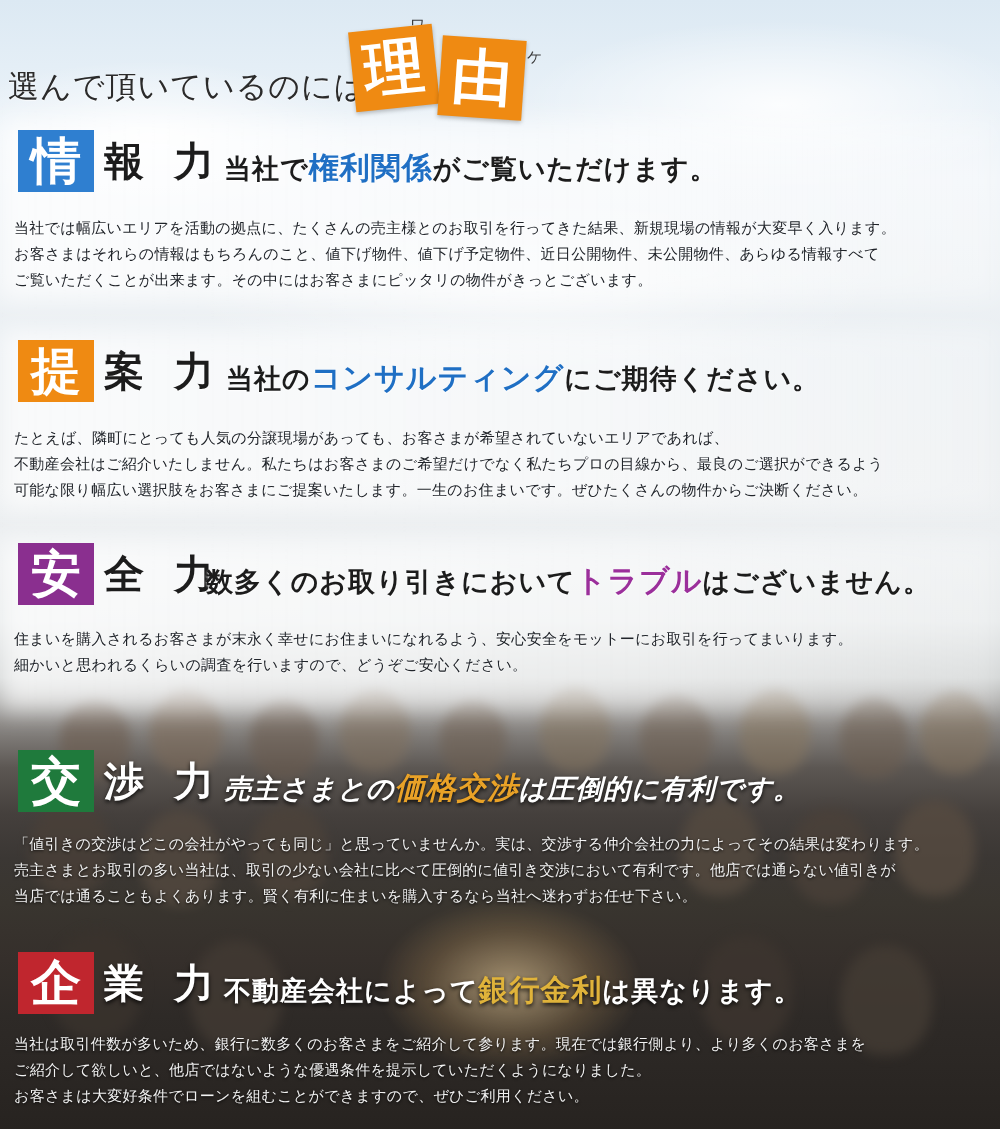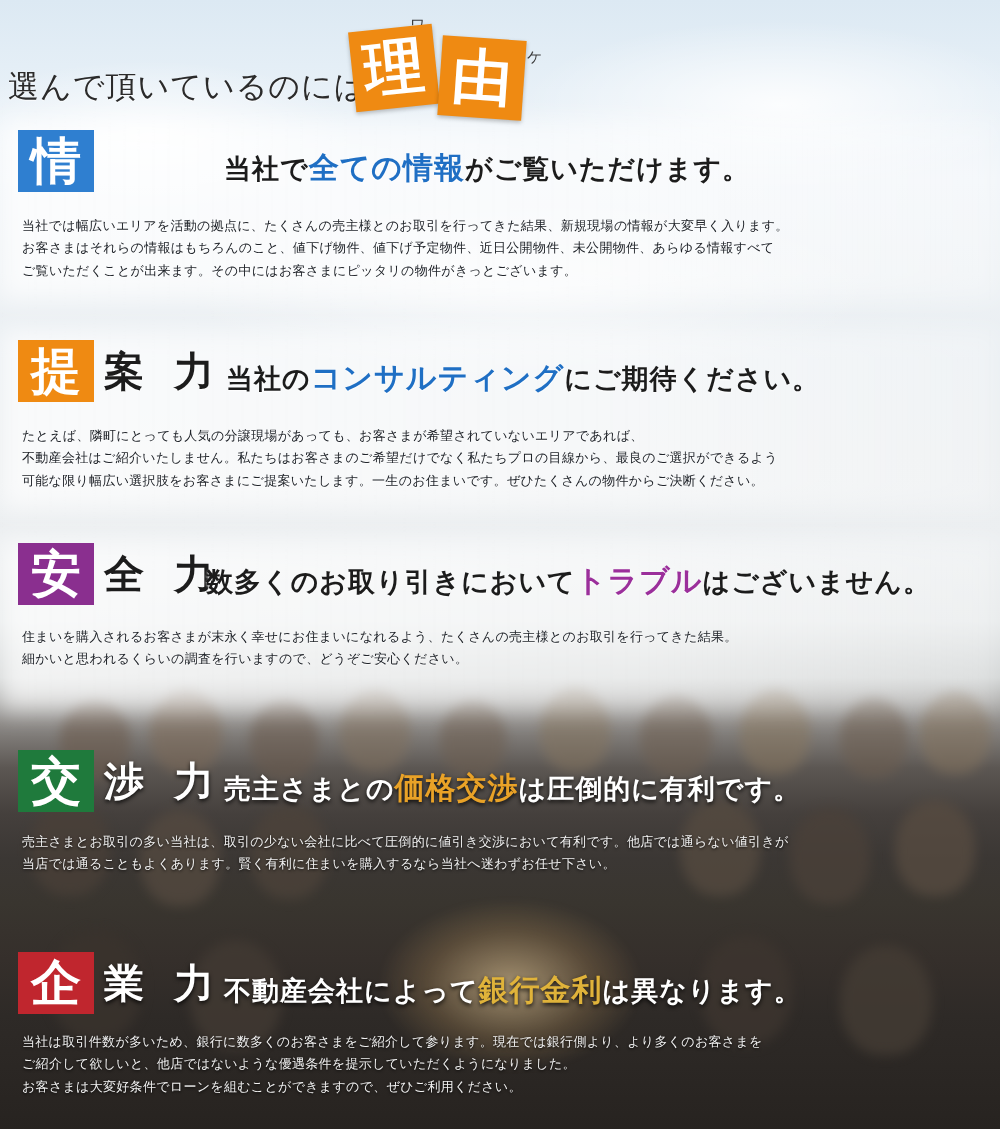--- a/index.html
+++ b/index.html
@@ -117,24 +117,23 @@
     text-shadow:0 1px 2px rgba(255,255,255,.85);
   }
   .sub-line{
     position:absolute;top:18px;
     font-size:27px;font-weight:700;color:#1c1c1c;letter-spacing:1px;
     text-shadow:0 1px 2px rgba(255,255,255,.9);
     white-space:nowrap;
   }
   .sub-line .hl{font-size:30px;}
   .body-copy{
-    position:absolute;left:22px;width:930px;
-    font-size:13px;line-height:1.72;color:#20242a;letter-spacing:.3px;
+    position:absolute;left:14px;width:930px;
+    font-size:15px;line-height:1.72;color:#20242a;letter-spacing:.3px;
     text-shadow:0 1px 1px rgba(255,255,255,.85);
-    font-family:Liberation Mono, monospace;
   }
   .body-copy.light{color:#f2f2f2;text-shadow:0 1px 3px rgba(0,0,0,.9);}
   .sub-line.light,.big-rest.light{color:#ffffff;text-shadow:0 2px 4px rgba(0,0,0,.85);}
 </style>
 </head>
 <body>
 
 <div id="page">
 
   <div class="cloud" style="left:-60px;top:60px;width:420px;height:150px;"></div>
@@ -175,21 +174,22 @@
       <div class="lead">選んで頂いているのには</div>
       <div class="furi furi-wa">ワ</div>
       <div class="furi furi-ke">ケ</div>
       <div class="kanji-tile tile-ri">理</div>
       <div class="kanji-tile tile-yu">由</div>
     </div>
 
     <div class="section" style="top:130px;">
       <div class="sec-head">
         <div class="big-tile" style="background:#2f7fd0;">情</div>
-        <div class="sub-line" style="left:224px;"><span>当社で</span><span class="hl" style="color:#1f6fc4;">全ての情報</span><span>がご覧いただけます。</span></div>
+        <div class="big-rest">報 力</div>
+        <div class="sub-line" style="left:224px;"><span>当社で</span><span class="hl" style="color:#1f6fc4;">権利関係</span><span>がご覧いただけます。</span></div>
       </div>
       <div class="body-copy" style="top:86px;">
         <div>当社では幅広いエリアを活動の拠点に、たくさんの売主様とのお取引を行ってきた結果、新規現場の情報が大変早く入ります。</div>
         <div>お客さまはそれらの情報はもちろんのこと、値下げ物件、値下げ予定物件、近日公開物件、未公開物件、あらゆる情報すべて</div>
         <div>ご覧いただくことが出来ます。その中にはお客さまにピッタリの物件がきっとございます。</div>
       </div>
     </div>
 
     <div class="section" style="top:340px;">
       <div class="sec-head">
@@ -204,32 +204,33 @@
       </div>
     </div>
 
     <div class="section" style="top:543px;">
       <div class="sec-head">
         <div class="big-tile" style="background:#8a2f8f;">安</div>
         <div class="big-rest">全 力</div>
         <div class="sub-line" style="left:206px;text-align:center;"><span>数多くのお取り引きにおいて</span><span class="hl" style="color:#9b2f9b;">トラブル</span><span>はございません。</span></div>
       </div>
       <div class="body-copy" style="top:84px;">
-        <div>住まいを購入されるお客さまが末永く幸せにお住まいになれるよう、たくさんの売主様とのお取引を行ってきた結果。</div>
+        <div>住まいを購入されるお客さまが末永く幸せにお住まいになれるよう、安心安全をモットーにお取引を行ってまいります。</div>
         <div>細かいと思われるくらいの調査を行いますので、どうぞご安心ください。</div>
       </div>
     </div>
 
     <div class="section" style="top:750px;">
       <div class="sec-head">
         <div class="big-tile" style="background:#1f7a3c;">交</div>
         <div class="big-rest light">渉 力</div>
-        <div class="sub-line light" style="left:224px;"><span>売主さまとの</span><span class="hl" style="color:#e9a227;">価格交渉</span><span>は圧倒的に有利です。</span></div>
+        <div class="sub-line light" style="left:224px;font-style:italic;"><span>売主さまとの</span><span class="hl" style="color:#e9a227;">価格交渉</span><span>は圧倒的に有利です。</span></div>
       </div>
       <div class="body-copy light" style="top:82px;">
+        <div>「値引きの交渉はどこの会社がやっても同じ」と思っていませんか。実は、交渉する仲介会社の力によってその結果は変わります。</div>
         <div>売主さまとお取引の多い当社は、取引の少ない会社に比べて圧倒的に値引き交渉において有利です。他店では通らない値引きが</div>
         <div>当店では通ることもよくあります。賢く有利に住まいを購入するなら当社へ迷わずお任せ下さい。</div>
       </div>
     </div>
 
     <div class="section" style="top:952px;">
       <div class="sec-head">
         <div class="big-tile" style="background:#c0262e;">企</div>
         <div class="big-rest light">業 力</div>
         <div class="sub-line light" style="left:224px;"><span>不動産会社によって</span><span class="hl" style="color:#e0b33a;margin-top:47px;">銀行金利</span><span>は異なります。</span></div>

